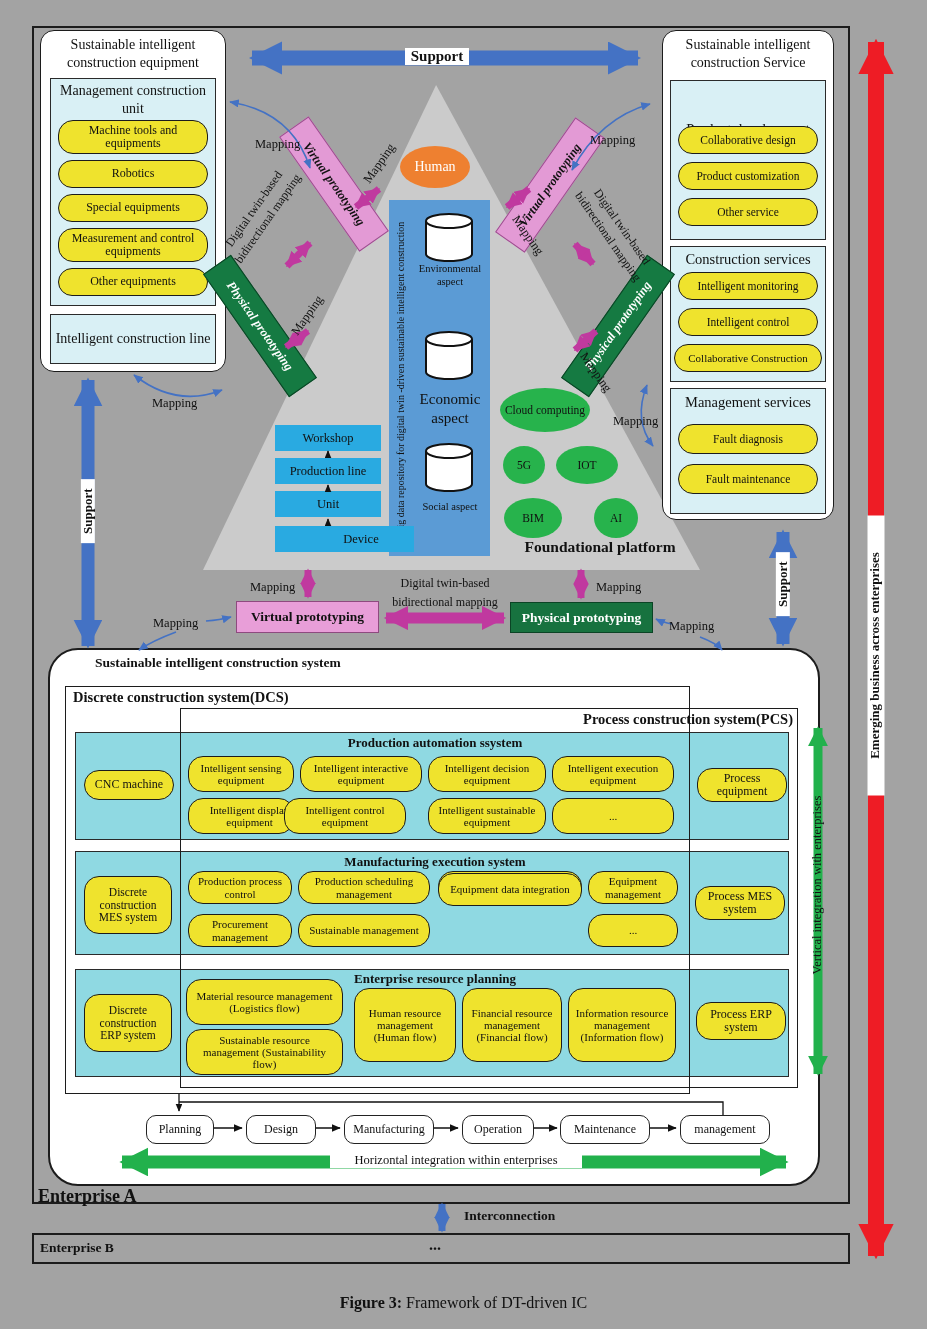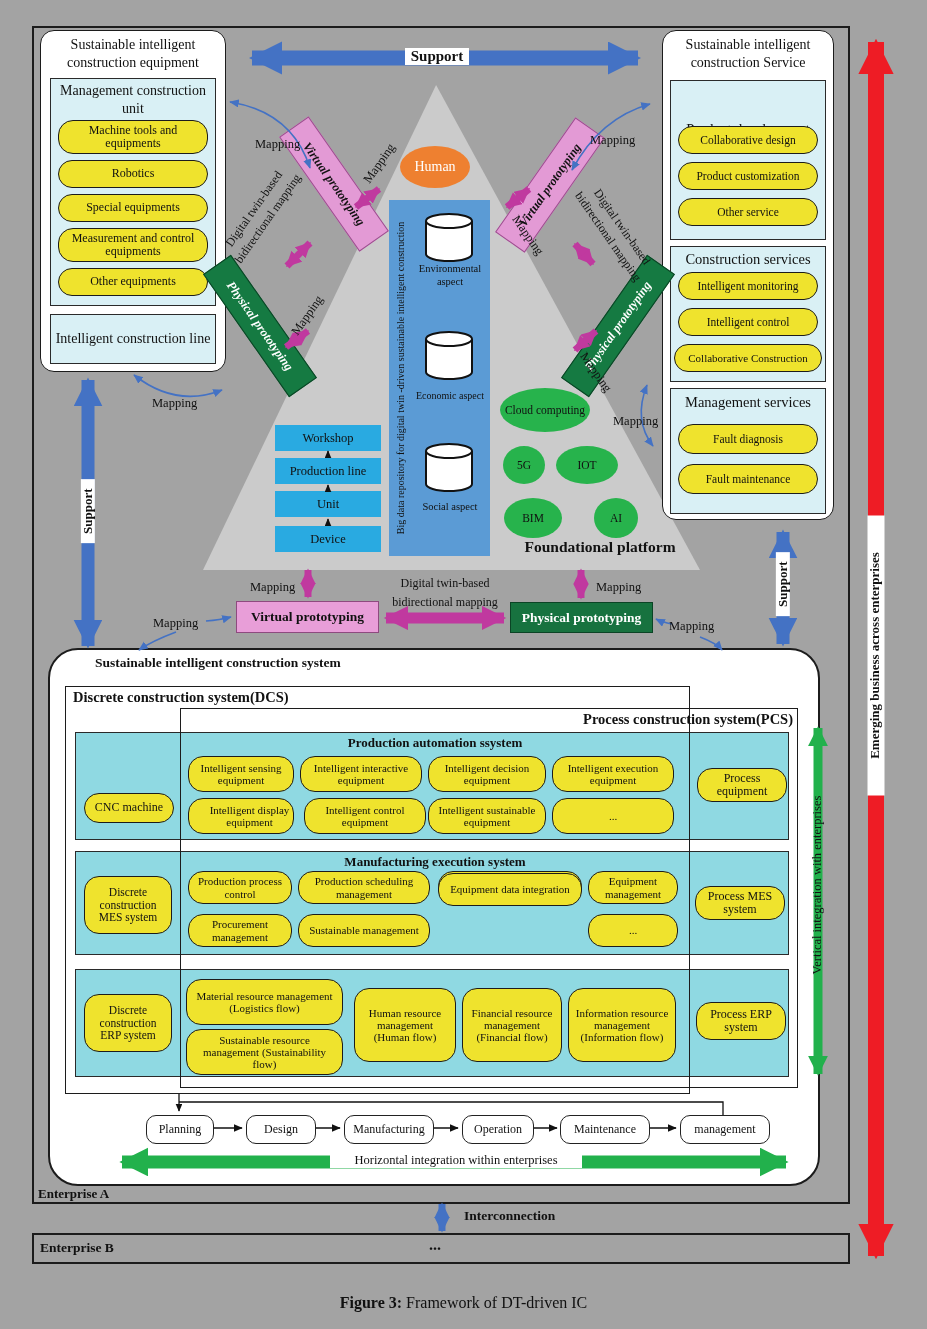--- a/index.html
+++ b/index.html
@@ -73,27 +73,27 @@
   <div class="pill p115" style="left:678px;top:424px;width:140px;height:30px;">Fault diagnosis</div>
   <div class="pill p115" style="left:678px;top:464px;width:140px;height:30px;">Fault maintenance</div>
 
   <div class="abs" style="left:400px;top:146px;width:70px;height:42px;border-radius:50%;background:#ee8030;
        color:#fff;display:flex;align-items:center;justify-content:center;font-size:14px;">Human</div>
 
   <div class="abs" style="left:389px;top:200px;width:101px;height:356px;background:#5b9bd5;"></div>
   <div class="abs" style="left:233px;top:370px;width:340px;height:16px;transform:rotate(-90deg);
        font-size:10px;text-align:center;white-space:nowrap;">Big data repository for digital twin -driven sustainable intelligent construction</div>
   <div class="ttl" style="left:412px;top:262px;width:76px;font-size:10.5px;">Environmental aspect</div>
-  <div class="ttl" style="left:412px;top:390px;width:76px;font-size:10px;">Economic aspect</div>
+  <div class="ttl" style="left:412px;top:390px;width:76px;font-size:15px;">Economic aspect</div>
   <div class="ttl" style="left:408px;top:500px;width:84px;font-size:10.5px;">Social aspect</div>
 
   <div class="lvl" style="left:275px;top:425px;width:106px;height:26px;">Workshop</div>
   <div class="lvl" style="left:275px;top:458px;width:106px;height:26px;">Production line</div>
   <div class="lvl" style="left:275px;top:491px;width:106px;height:26px;">Unit</div>
-  <div class="lvl" style="left:275px;top:526px;width:106px;height:26px;">Device</div>
+  <div class="lvl" style="left:275px;top:526px;width:106px;height:26px;padding-left:33px;">Device</div>
 
   <div class="ell" style="left:500px;top:388px;width:90px;height:44px;">Cloud computing</div>
   <div class="ell" style="left:503px;top:446px;width:42px;height:38px;">5G</div>
   <div class="ell" style="left:556px;top:446px;width:62px;height:38px;">IOT</div>
   <div class="ell" style="left:504px;top:498px;width:58px;height:40px;">BIM</div>
   <div class="ell" style="left:594px;top:498px;width:44px;height:40px;">AI</div>
 
   <div class="abs" style="left:512px;top:538px;width:176px;font-weight:bold;font-size:15.5px;text-align:center;">Foundational platform</div>
 
   <div class="rotbox" style="left:264px;top:166px;width:140px;height:36px;background:#e39ad5;border:1.2px solid #9c4f8f;transform:rotate(55deg);">Virtual prototyping</div>
@@ -140,63 +140,64 @@
   <div class="row" style="left:75px;top:732px;width:714px;height:108px;"></div>
   <div class="row" style="left:75px;top:851px;width:714px;height:104px;"></div>
   <div class="row" style="left:75px;top:969px;width:714px;height:108px;"></div>
 
   <div class="frame" style="left:65px;top:686px;width:625px;height:408px;"></div>
   <div class="frame" style="left:180px;top:708px;width:618px;height:380px;"></div>
   <div class="abs" style="left:73px;top:689px;font-weight:bold;font-size:14.5px;">Discrete construction system(DCS)</div>
   <div class="abs" style="left:565px;top:711px;width:228px;font-weight:bold;font-size:14.5px;text-align:right;">Process construction system(PCS)</div>
 
   <div class="hdr" style="left:185px;top:735px;width:500px;">Production automation ssystem</div>
-  <div class="pill p12" style="left:84px;top:793px;width:90px;height:30px;">CNC machine</div>
+  <div class="pill p12" style="left:84px;top:770px;width:90px;height:30px;">CNC machine</div>
   <div class="pill p11" style="left:188px;top:756px;width:106px;height:36px;">Intelligent sensing equipment</div>
   <div class="pill p11" style="left:300px;top:756px;width:122px;height:36px;">Intelligent interactive equipment</div>
   <div class="pill p11" style="left:428px;top:756px;width:118px;height:36px;">Intelligent decision equipment</div>
   <div class="pill p11" style="left:552px;top:756px;width:122px;height:36px;">Intelligent execution equipment</div>
   <div class="pill p11" style="left:188px;top:798px;width:106px;height:36px;padding-left:20px;">Intelligent display equipment</div>
-  <div class="pill p11" style="left:304px;top:798px;width:122px;height:36px;text-align:center;">Intelligent control equipment</div>
+  <div class="pill p11" style="left:284px;top:798px;width:122px;height:36px;text-align:center;">Intelligent control equipment</div>
   <div class="pill p11" style="left:428px;top:798px;width:118px;height:36px;">Intelligent sustainable equipment</div>
   <div class="pill p11" style="left:552px;top:798px;width:122px;height:36px;">...</div>
   <div class="pill p12" style="left:697px;top:768px;width:90px;height:34px;">Process equipment</div>
 
   <div class="hdr" style="left:185px;top:854px;width:500px;">Manufacturing execution system</div>
   <div class="pill p115" style="left:84px;top:876px;width:88px;height:58px;">Discrete construction MES system</div>
   <div class="pill p11" style="left:188px;top:871px;width:104px;height:33px;">Production process control</div>
   <div class="pill p11" style="left:298px;top:871px;width:132px;height:33px;">Production scheduling management</div>
   <div class="pill p11" style="left:438px;top:871px;width:144px;height:33px;">Quality management</div>
   <div class="pill p11" style="left:588px;top:871px;width:90px;height:33px;">Equipment management</div>
   <div class="pill p11" style="left:188px;top:914px;width:104px;height:33px;">Procurement management</div>
   <div class="pill p11" style="left:298px;top:914px;width:132px;height:33px;">Sustainable management</div>
   <div class="pill p11" style="left:438px;top:873px;width:144px;height:33px;">Equipment data integration</div>
   <div class="pill p11" style="left:588px;top:914px;width:90px;height:33px;">...</div>
   <div class="pill p12" style="left:695px;top:886px;width:90px;height:34px;">Process MES system</div>
 
+  <div class="hdr" style="left:185px;top:971px;width:500px;">Enterprise resource planning</div>
   <div class="pill p115" style="left:84px;top:994px;width:88px;height:58px;">Discrete construction ERP system</div>
   <div class="pill p11" style="left:186px;top:979px;width:157px;height:46px;">Material resource management (Logistics flow)</div>
   <div class="pill p11" style="left:186px;top:1029px;width:157px;height:46px;">Sustainable resource management (Sustainability flow)</div>
   <div class="pill p11" style="left:354px;top:988px;width:102px;height:74px;">Human resource management (Human flow)</div>
   <div class="pill p11" style="left:462px;top:988px;width:100px;height:74px;">Financial resource management (Financial flow)</div>
   <div class="pill p11" style="left:568px;top:988px;width:108px;height:74px;">Information resource management (Information flow)</div>
   <div class="pill p12" style="left:696px;top:1002px;width:90px;height:38px;">Process ERP system</div>
 
   <div class="lbl" style="left:668px;top:877px;width:300px;height:16px;transform:rotate(-90deg);font-size:12.5px;text-align:center;white-space:nowrap;">Vertical integration with enterprises</div>
 
   <div class="stage" style="left:146px;width:66px;">Planning</div>
   <div class="stage" style="left:246px;width:68px;">Design</div>
   <div class="stage" style="left:344px;width:88px;">Manufacturing</div>
   <div class="stage" style="left:462px;width:70px;">Operation</div>
   <div class="stage" style="left:560px;width:88px;">Maintenance</div>
   <div class="stage" style="left:680px;width:88px;">management</div>
 
   <div class="lbl vlab" style="left:330px;top:1154px;width:252px;font-weight:normal;font-size:12.5px;">Horizontal integration within enterprises</div>
 
-  <div class="abs" style="left:38px;top:1186px;font-weight:bold;font-size:13px;">Enterprise A</div>
+  <div class="abs" style="left:38px;top:1186px;font-weight:bold;font-size:18px;">Enterprise A</div>
 
   <div class="lbl" style="left:464px;top:1208px;font-weight:bold;font-size:13.5px;">Interconnection</div>
   <div class="frame" style="left:32px;top:1233px;width:818px;height:31px;border-width:2.2px;"></div>
   <div class="abs" style="left:40px;top:1240px;font-weight:bold;font-size:13.5px;">Enterprise B</div>
   <div class="abs" style="left:390px;top:1236px;width:90px;font-weight:bold;font-size:16px;text-align:center;">...</div>
 
   <div class="lbl vlab" style="left:736px;top:647px;width:280px;height:17px;font-size:13px;transform:rotate(-90deg);">Emerging business across enterprises</div>
 
   <div class="abs" style="left:0;top:1294px;width:927px;text-align:center;font-size:16px;">
     <span style="font-weight:bold;">Figure 3:</span><span> Framework of DT-driven IC</span>

